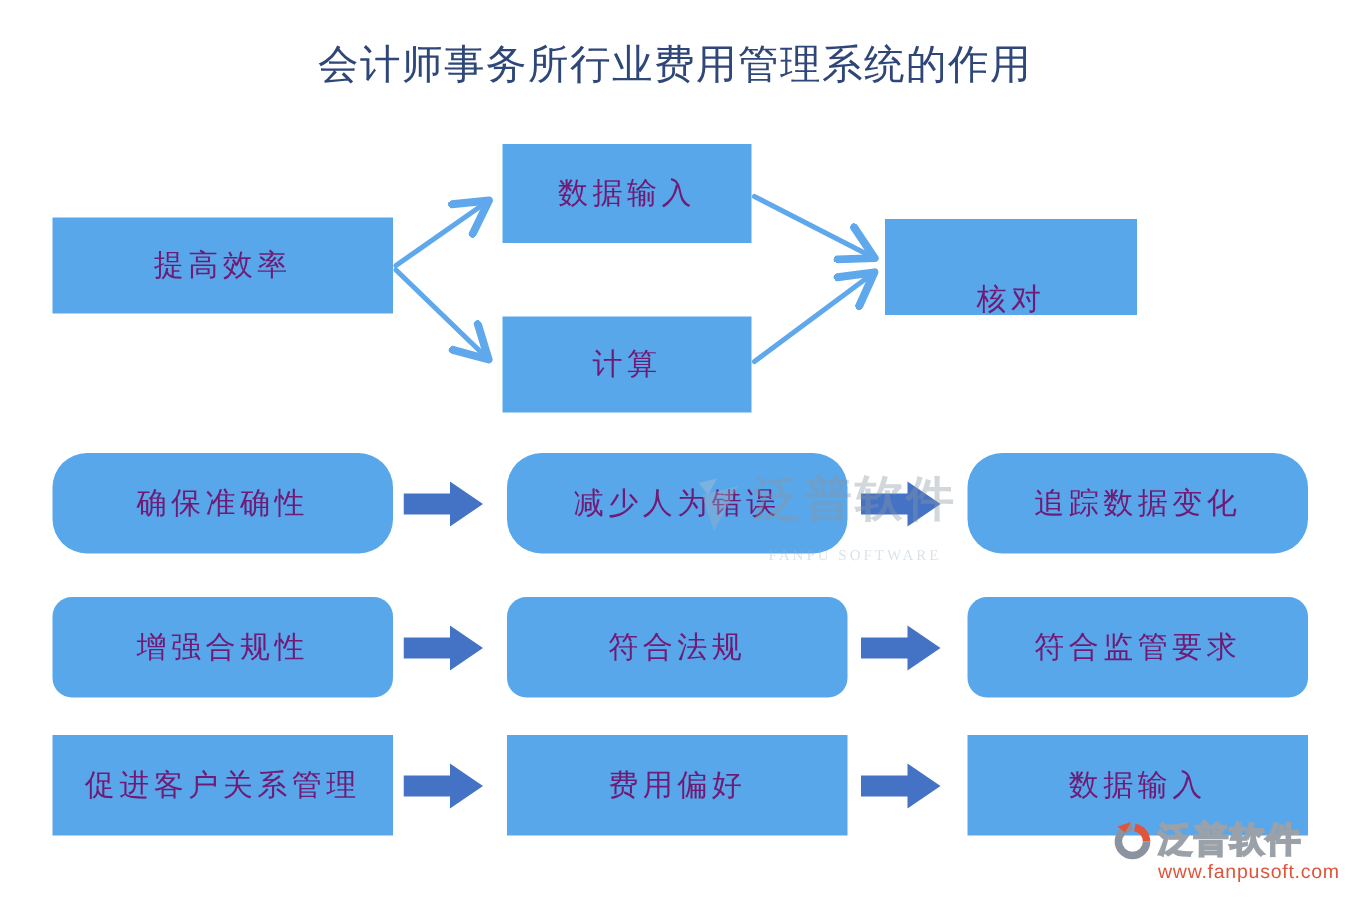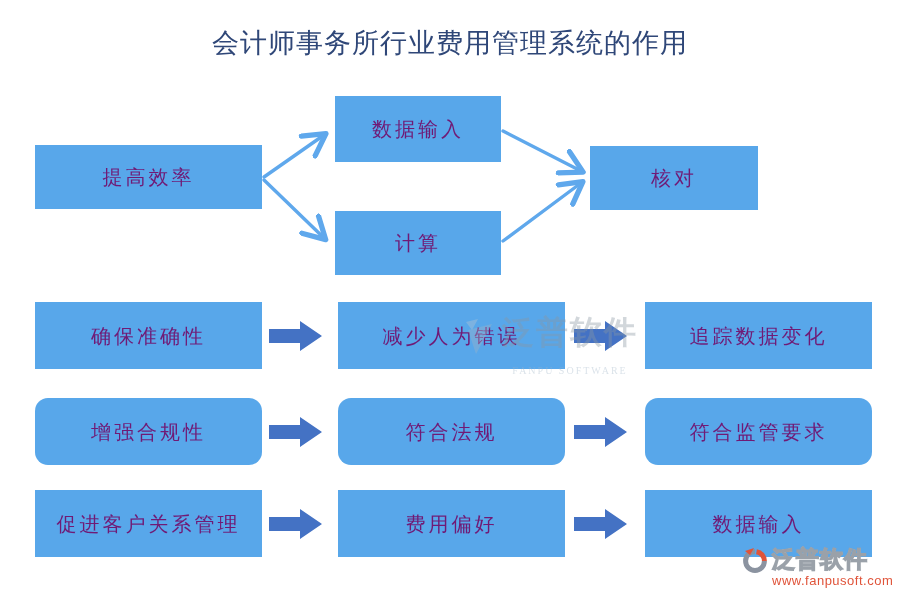--- a/index.html
+++ b/index.html
@@ -15,26 +15,26 @@
   }
   .fbox {
     position:absolute; background:#58A7EA; color:#701a75;
     display:flex; align-items:center; justify-content:center;
     font-size:20px; letter-spacing:3px; line-height:1;
   }
   
   .b-source { left:35px;  top:145px; width:227px; height:64px; }
   .b-input  { left:335px; top:96px;  width:166px; height:66px; }
   .b-calc   { left:335px; top:211px; width:166px; height:64px; }
-  .b-check  { left:590px; top:146px; width:168px; height:64px; }
+  .b-check  { left:590px; top:146px; width:168px; height:64px;align-items:flex-end; }
   
   .c1 { left:35px;  width:227px; }
   .c2 { left:338px; width:227px;text-align:right; }
   .c3 { left:645px; width:227px; }
-  .r1 { top:302px; height:67px; }
+  .r1 { top:302px; height:67px;border-radius:23px; }
   .r2 { top:398px; height:67px;border-radius:13px; }
   .r3 { top:490px; height:67px; }
   .flow-arrows {
     position:absolute; left:0; top:0; width:900px; height:300px;
     pointer-events:none;
   }
   .block-arrow { position:absolute; width:54px; height:32px; }
   .ba1 { left:269px; } .ba2 { left:574px; }
   .bar1 { top:320px; } .bar2 { top:416px; } .bar3 { top:508px; }
   

